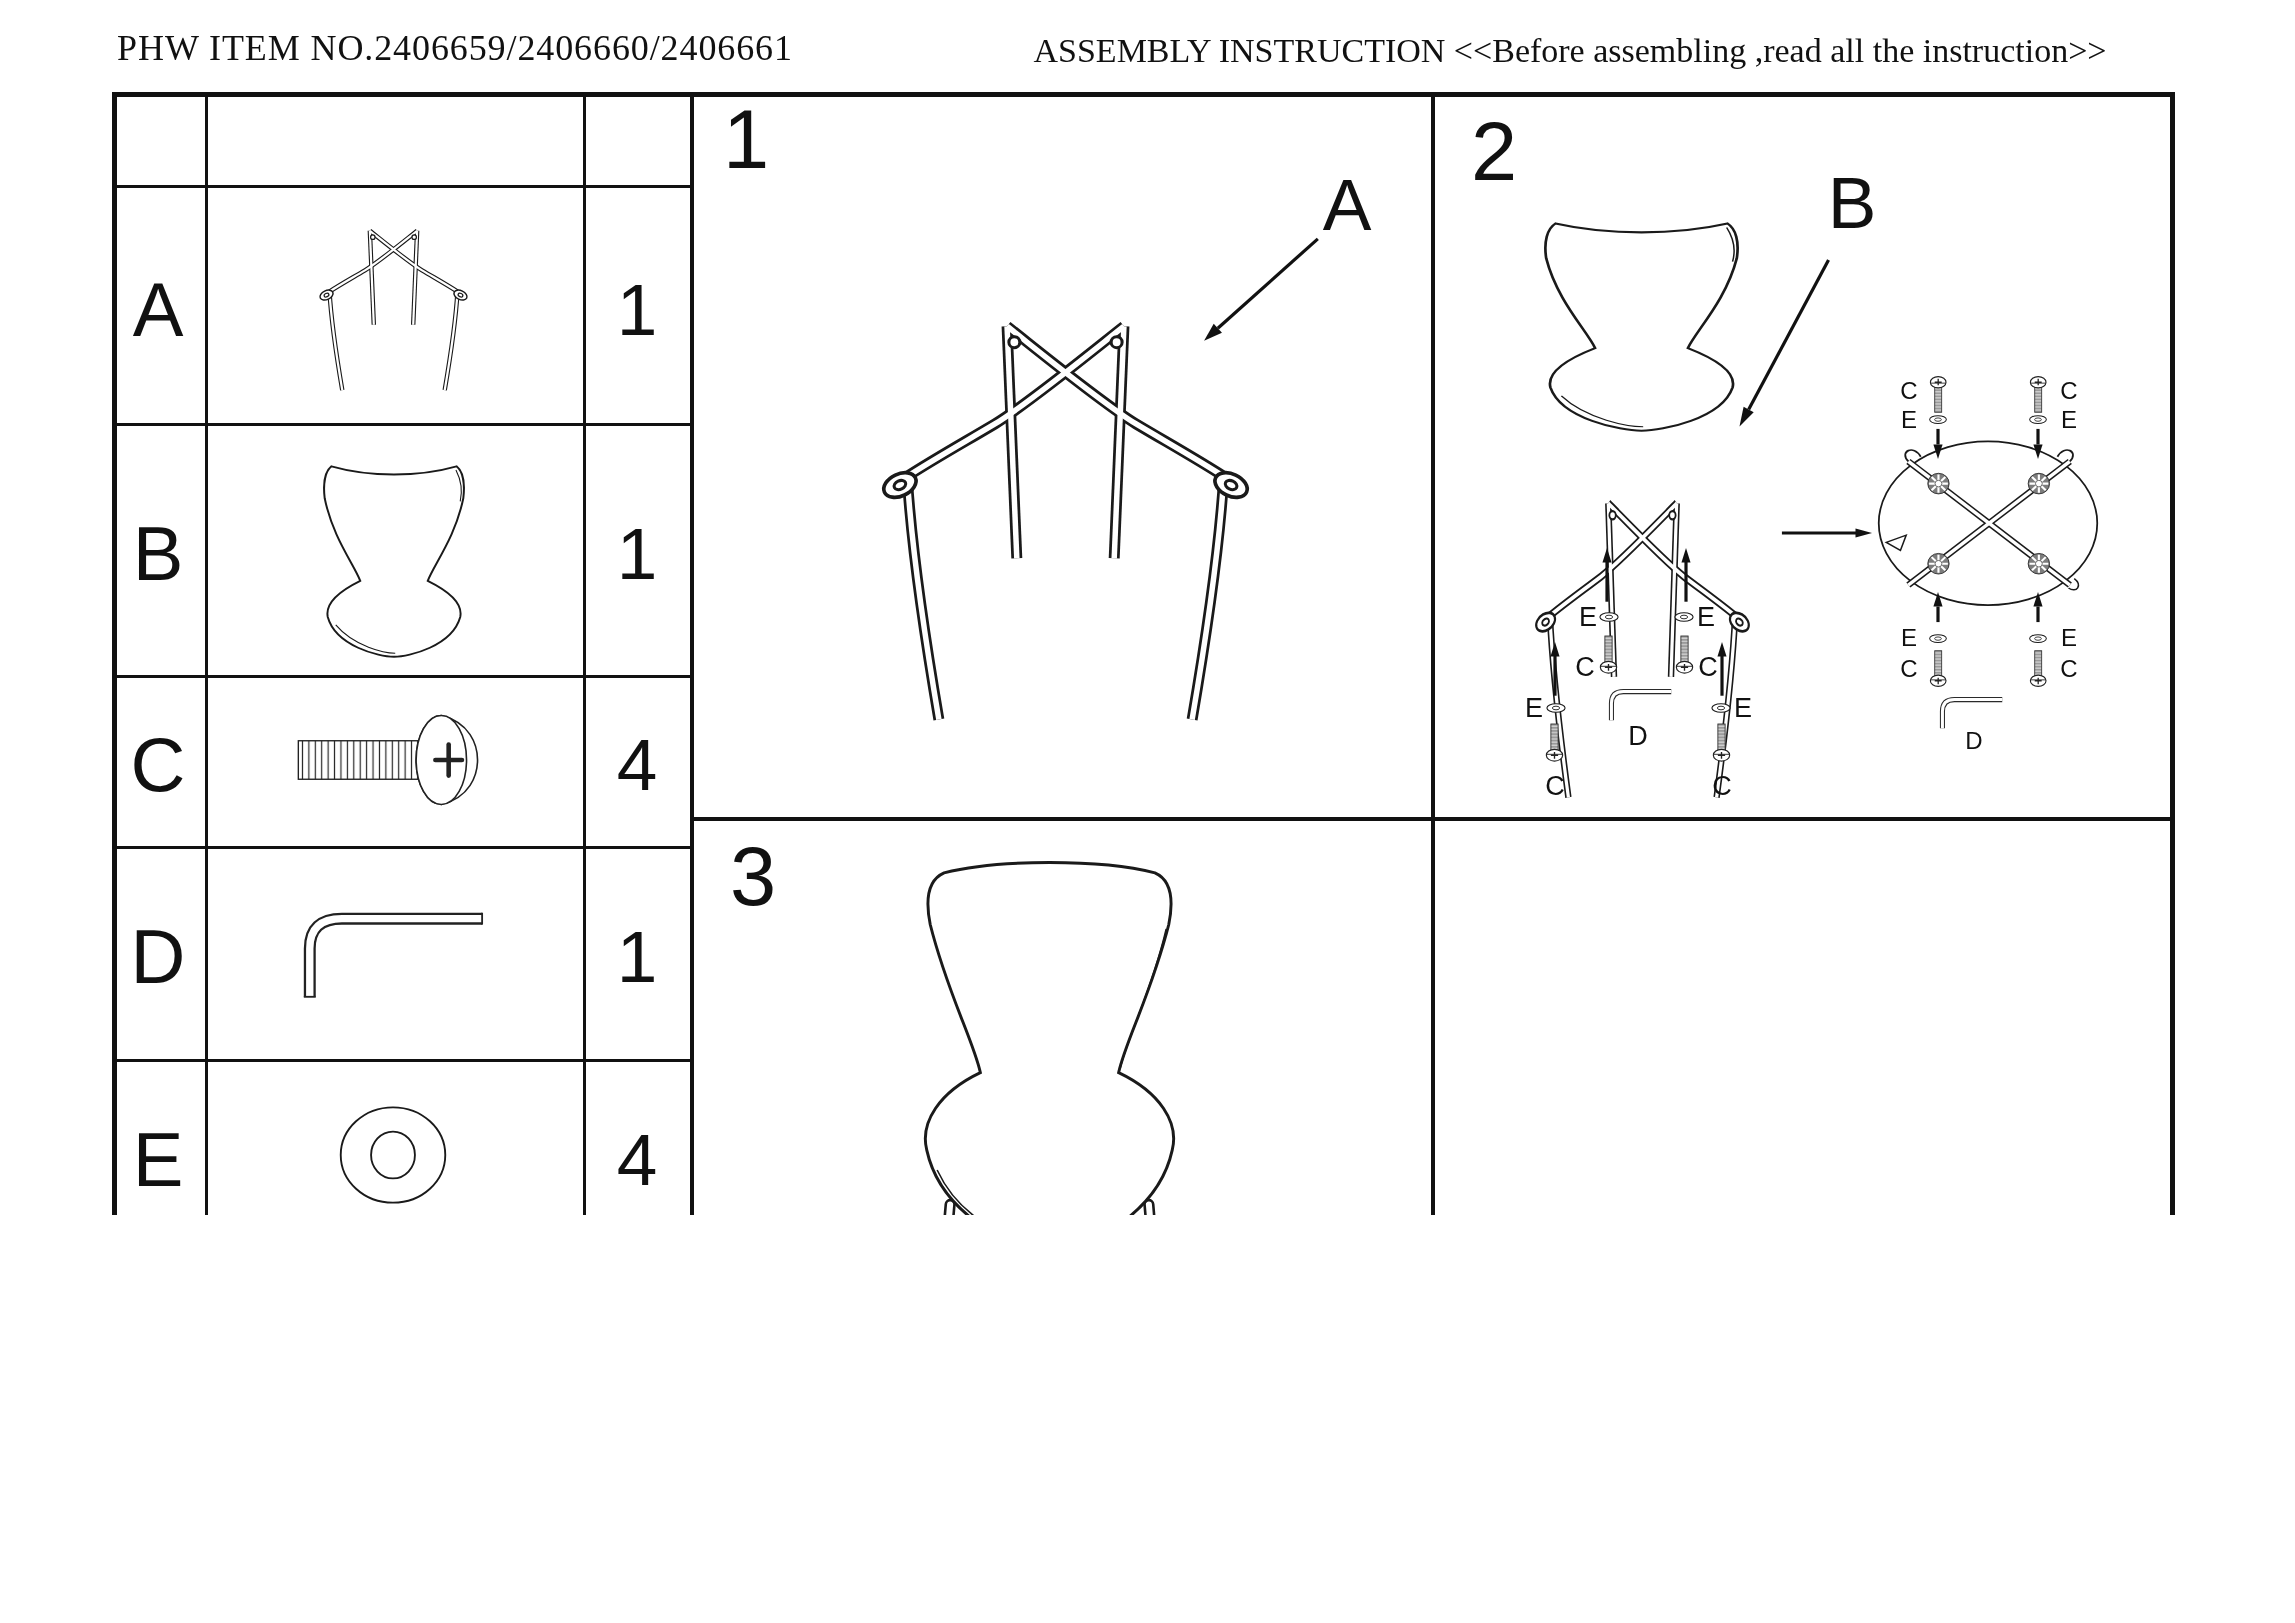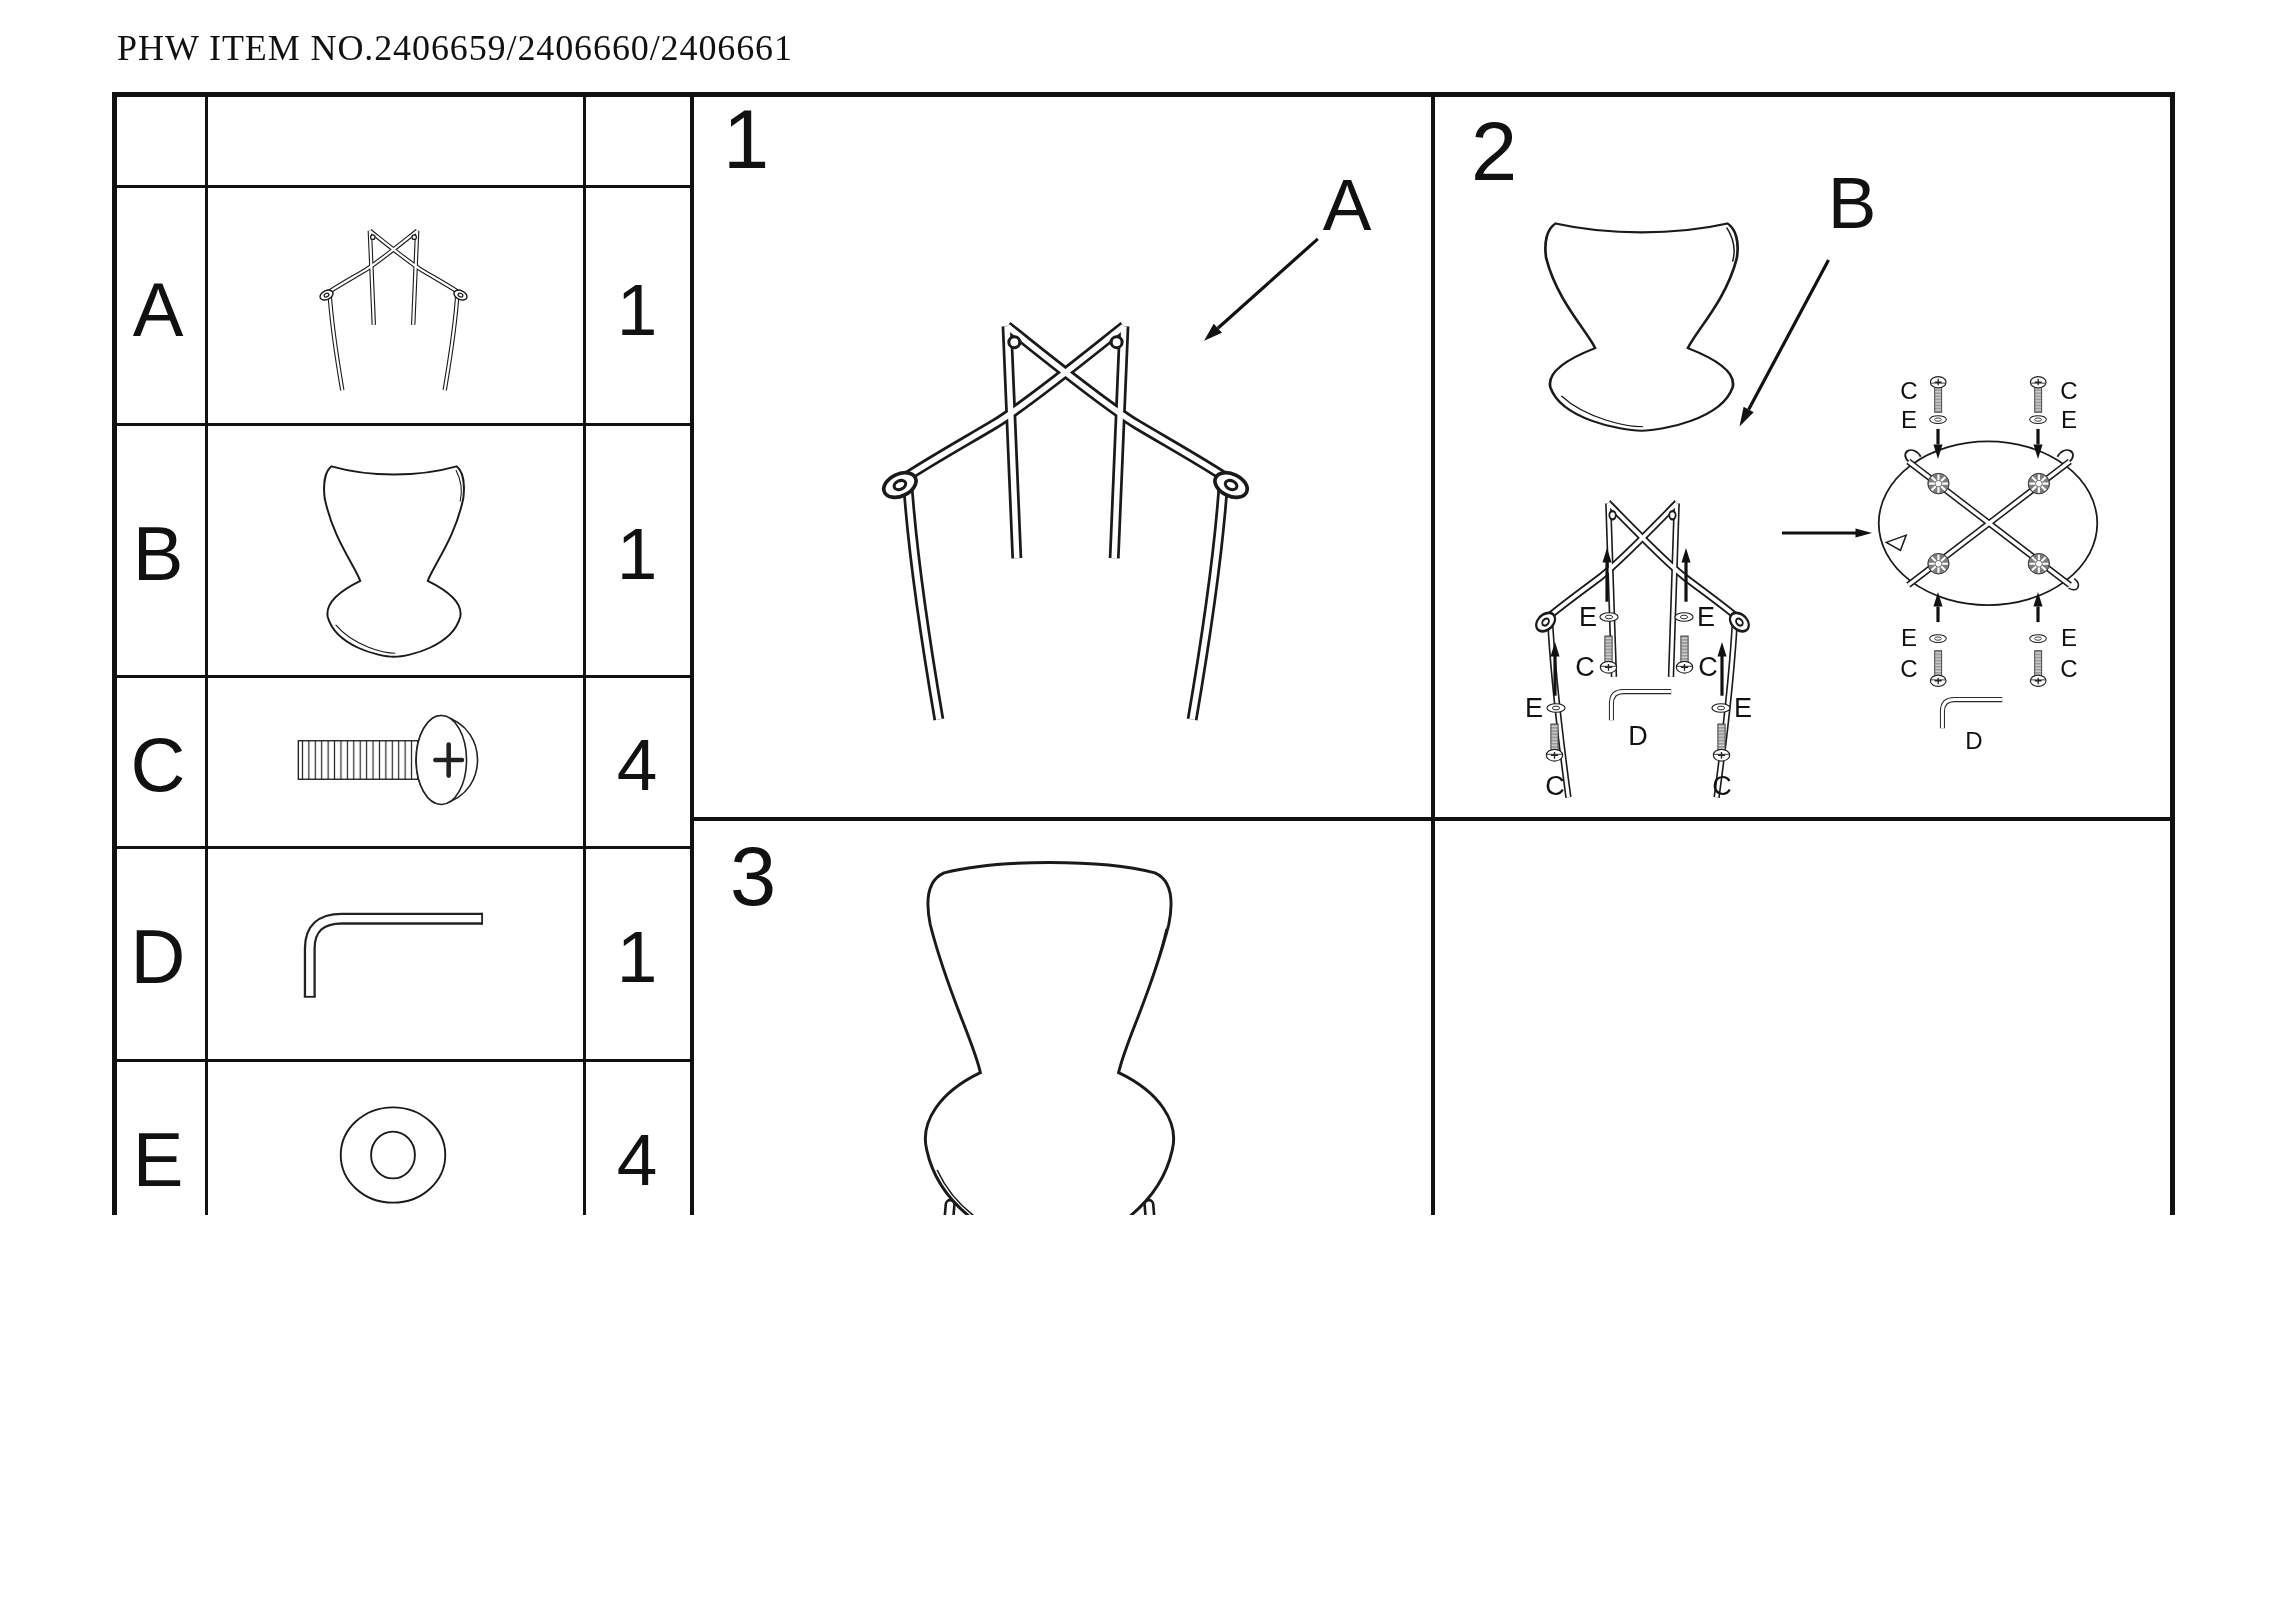--- a/index.html
+++ b/index.html
@@ -145,20 +145,21 @@
         <path d="M116,450 L97,545"></path>
           <path d="M304,450 L323,545"></path>
       </g>
     </symbol>
   </defs>
 </svg>
 
 <div id="page">
 
   <div class="txt serif" style="left:455px;top:48px;font-size:36px;letter-spacing:0.9px;">PHW ITEM NO.2406659/2406660/2406661</div>
+  <div class="txt serif" style="left:1570px;top:51px;font-size:34px;">ASSEMBLY INSTRUCTION &lt;&lt;Before assembling ,read all the instruction&gt;&gt;</div>
 
   <div class="hline" style="left:112px;top:92px;width:2062px;height:4.6px;"></div>
   <div class="hline" style="left:112px;top:1548px;width:2062px;height:4.6px;"></div>
   <div class="vline" style="left:112px;top:92px;width:4.6px;height:1461px;"></div>
   <div class="vline" style="left:2170px;top:92px;width:4.6px;height:1461px;"></div>
   <div class="vline" style="left:205px;top:92px;width:3.2px;height:1458px;"></div>
   <div class="vline" style="left:583px;top:92px;width:3.2px;height:1458px;"></div>
   <div class="vline" style="left:690px;top:92px;width:4.1px;height:1458px;"></div>
   <div class="vline" style="left:1431px;top:92px;width:4.1px;height:1458px;"></div>
   <div class="hline" style="left:112px;top:185px;width:580px;height:2.8px;"></div>

